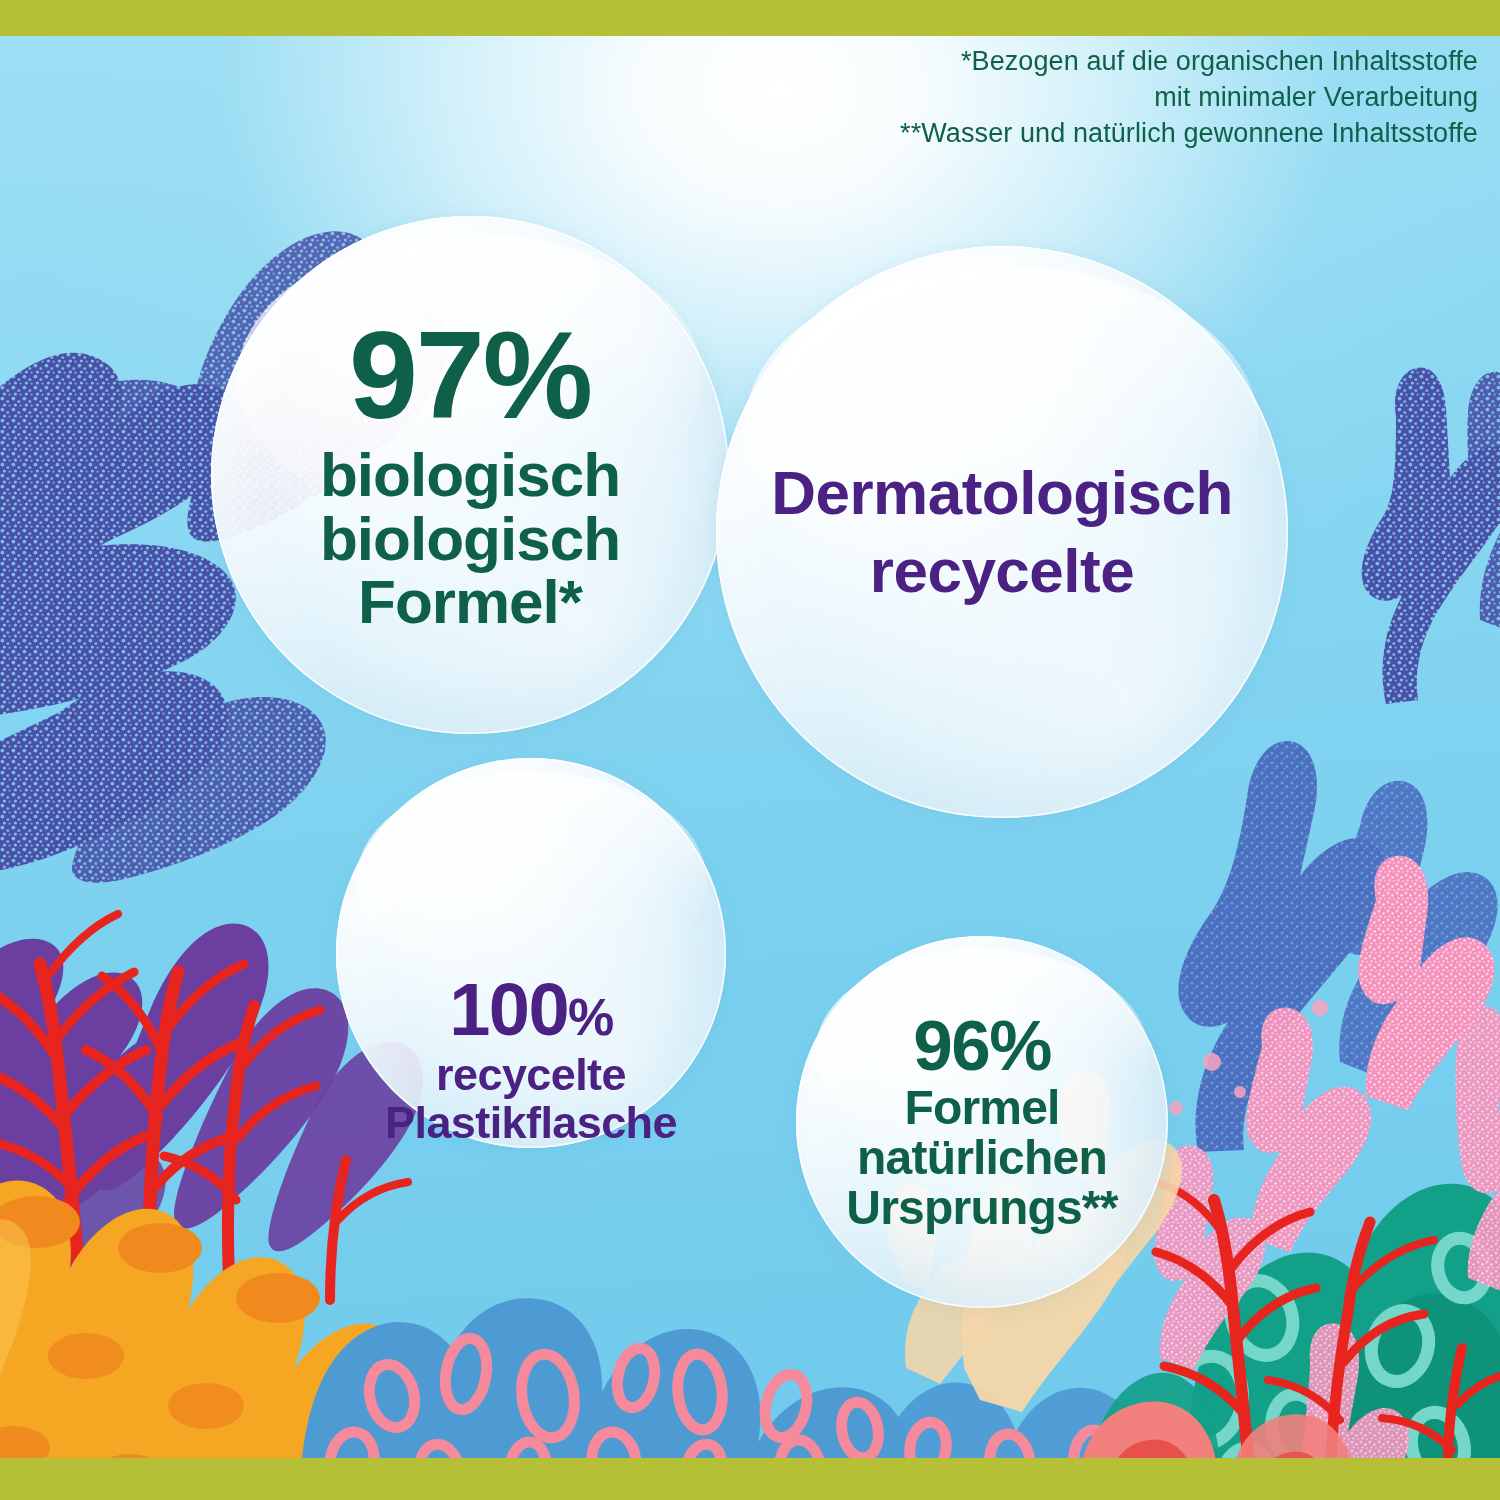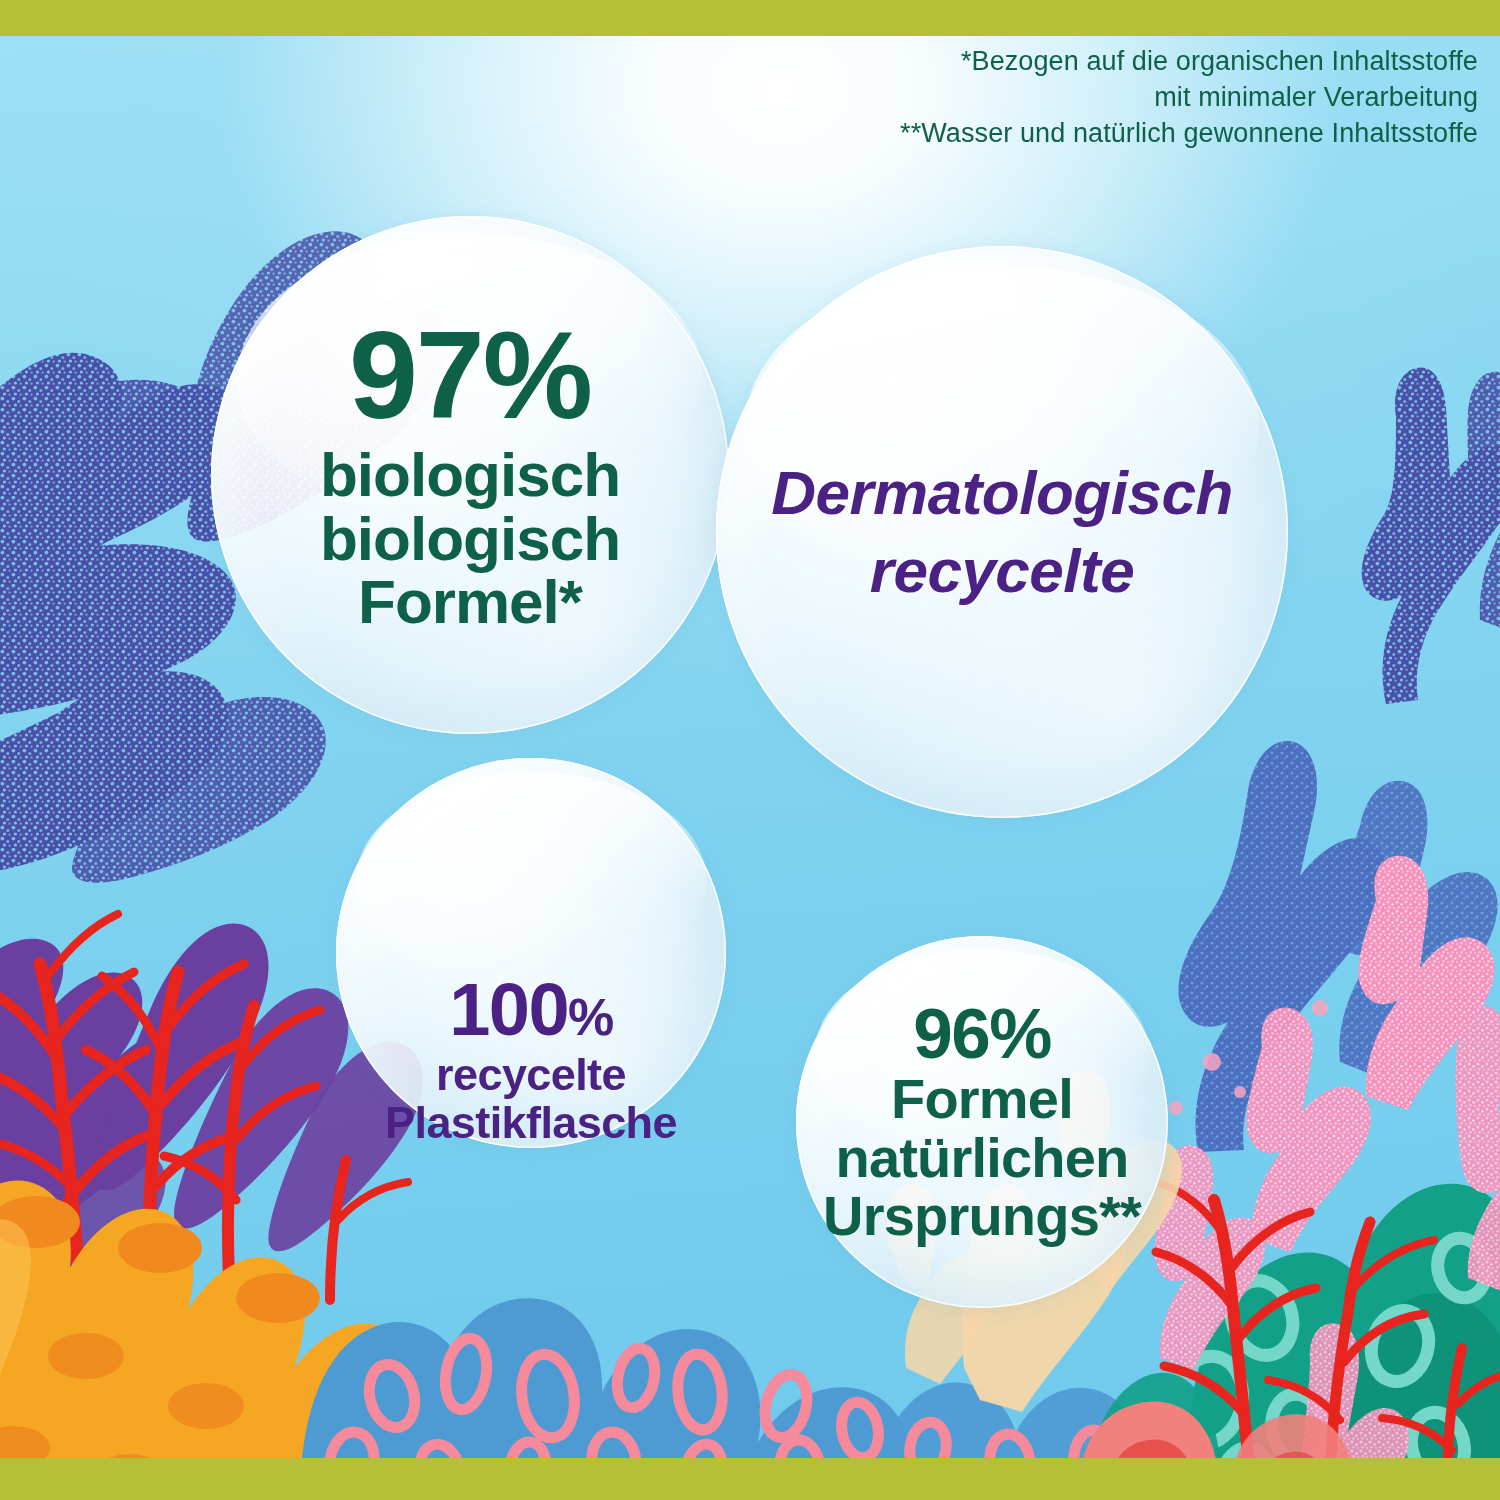--- a/index.html
+++ b/index.html
@@ -92,41 +92,40 @@
     left:211px;top:216px;width:518px;height:518px;
     color:#0E6049;
   }
   #bubble-bio .hl{font-size:124px;line-height:0.96;letter-spacing:-2px;}
   #bubble-bio .sub{font-size:62px;line-height:1.03;letter-spacing:-1px;margin-top:8px;}
 
   
   #bubble-derm{
     left:716px;top:246px;width:572px;height:572px;
     color:#4B2283;
-    font-style:italic;
   }
   #bubble-derm .hl{font-size:62px;line-height:1.26;letter-spacing:-0.5px;font-weight:700;}
 
   
   #bubble-bottle{
     left:336px;top:758px;width:390px;height:390px;
     color:#4B2283;
     align-items:flex-end;
   }
   #bubble-bottle .hl{font-size:74px;line-height:1.0;letter-spacing:-1.5px;}
   #bubble-bottle .hl .pct{font-size:52px;}
   #bubble-bottle .sub{font-size:45px;line-height:1.08;letter-spacing:-0.6px;margin-top:4px;}
 
   
   #bubble-natural{
     left:796px;top:936px;width:372px;height:372px;
     color:#0E6049;
   }
   #bubble-natural .hl{font-size:71px;line-height:0.98;letter-spacing:-1.5px;}
-  #bubble-natural .sub{font-size:56px;line-height:1.04;letter-spacing:-0.8px;margin-top:2px;}
+  #bubble-natural .sub{font-size:48px;line-height:1.04;letter-spacing:-0.8px;margin-top:2px;}
 </style>
 </head>
 <body>
 
 <div class="canvas">
 
   <div class="bg-sea"></div>
 
   <div class="bg-art">
     <svg viewBox="0 0 1500 1500" preserveAspectRatio="none" xmlns="http://www.w3.org/2000/svg">

